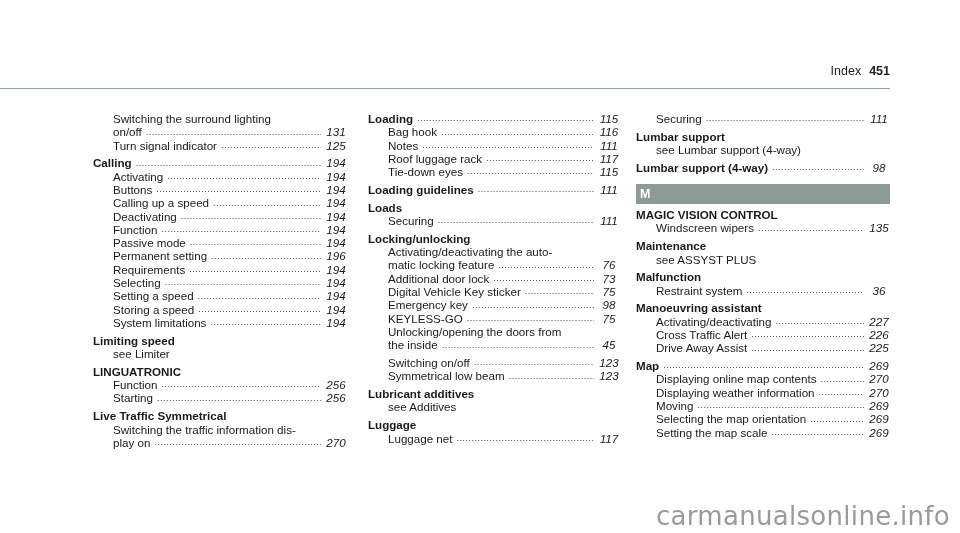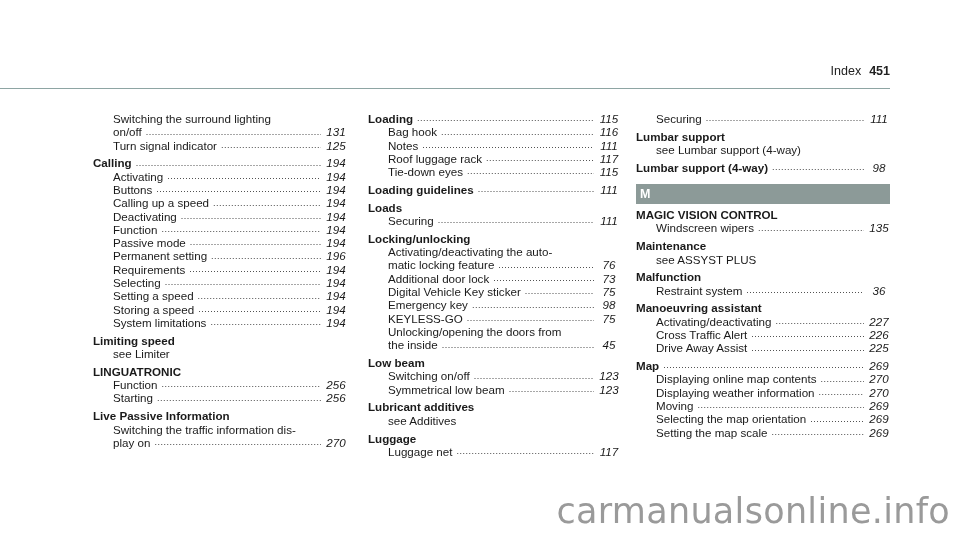--- a/index.html
+++ b/index.html
@@ -34,21 +34,21 @@
     }
     .dots::before {
       content: "..........................................................................................................................................";
     }
     .page { text-align: center; min-width: 22px; font-style: italic; }
     .section-bar {
       height: 20px; background: #8c9a98; color: #fff; font-weight: bold; font-size: 12.5px;
       line-height: 20px; padding-left: 4px; margin: 10px 0 4px 0;
     }
     .watermark {
-      position: absolute; right: 10px; bottom: 2px; font-size: 35px; color: #9a9a9a;
+      position: absolute; right: 10px; bottom: 2px; font-size: 26px; color: #9a9a9a;
       font-family: "DejaVu Sans", sans-serif; letter-spacing: 0.3px;
     }
   </style>
 </head>
 <body>
 
 <div class="header">
   <div class="header-rule"></div>
   <div class="header-text">
     <span>Index</span><span class="pg">451</span>
@@ -156,21 +156,21 @@
         <span class="page">256</span>
       </div>
       <div class="line sub">
         <span class="term">Starting</span>
         <span class="dots"></span>
         <span class="page">256</span>
       </div>
     </div>
     <div class="entry">
       <div class="line">
-        <span class="term bold">Live Passive Information</span>
+        <span class="term bold">Live Traffic Symmetrical</span>
       </div>
       <div class="line sub">
         <span class="term">Switching the traffic information dis-</span>
       </div>
       <div class="line sub">
         <span class="term">play on</span>
         <span class="dots"></span>
         <span class="page">270</span>
       </div>
     </div>
@@ -255,23 +255,20 @@
       <div class="line sub">
         <span class="term">Unlocking/opening the doors from</span>
       </div>
       <div class="line sub">
         <span class="term">the inside</span>
         <span class="dots"></span>
         <span class="page">45</span>
       </div>
     </div>
     <div class="entry">
-      <div class="line">
-        <span class="term bold">Low beam</span>
-      </div>
       <div class="line sub">
         <span class="term">Switching on/off</span>
         <span class="dots"></span>
         <span class="page">123</span>
       </div>
       <div class="line sub">
         <span class="term">Symmetrical low beam</span>
         <span class="dots"></span>
         <span class="page">123</span>
       </div>

